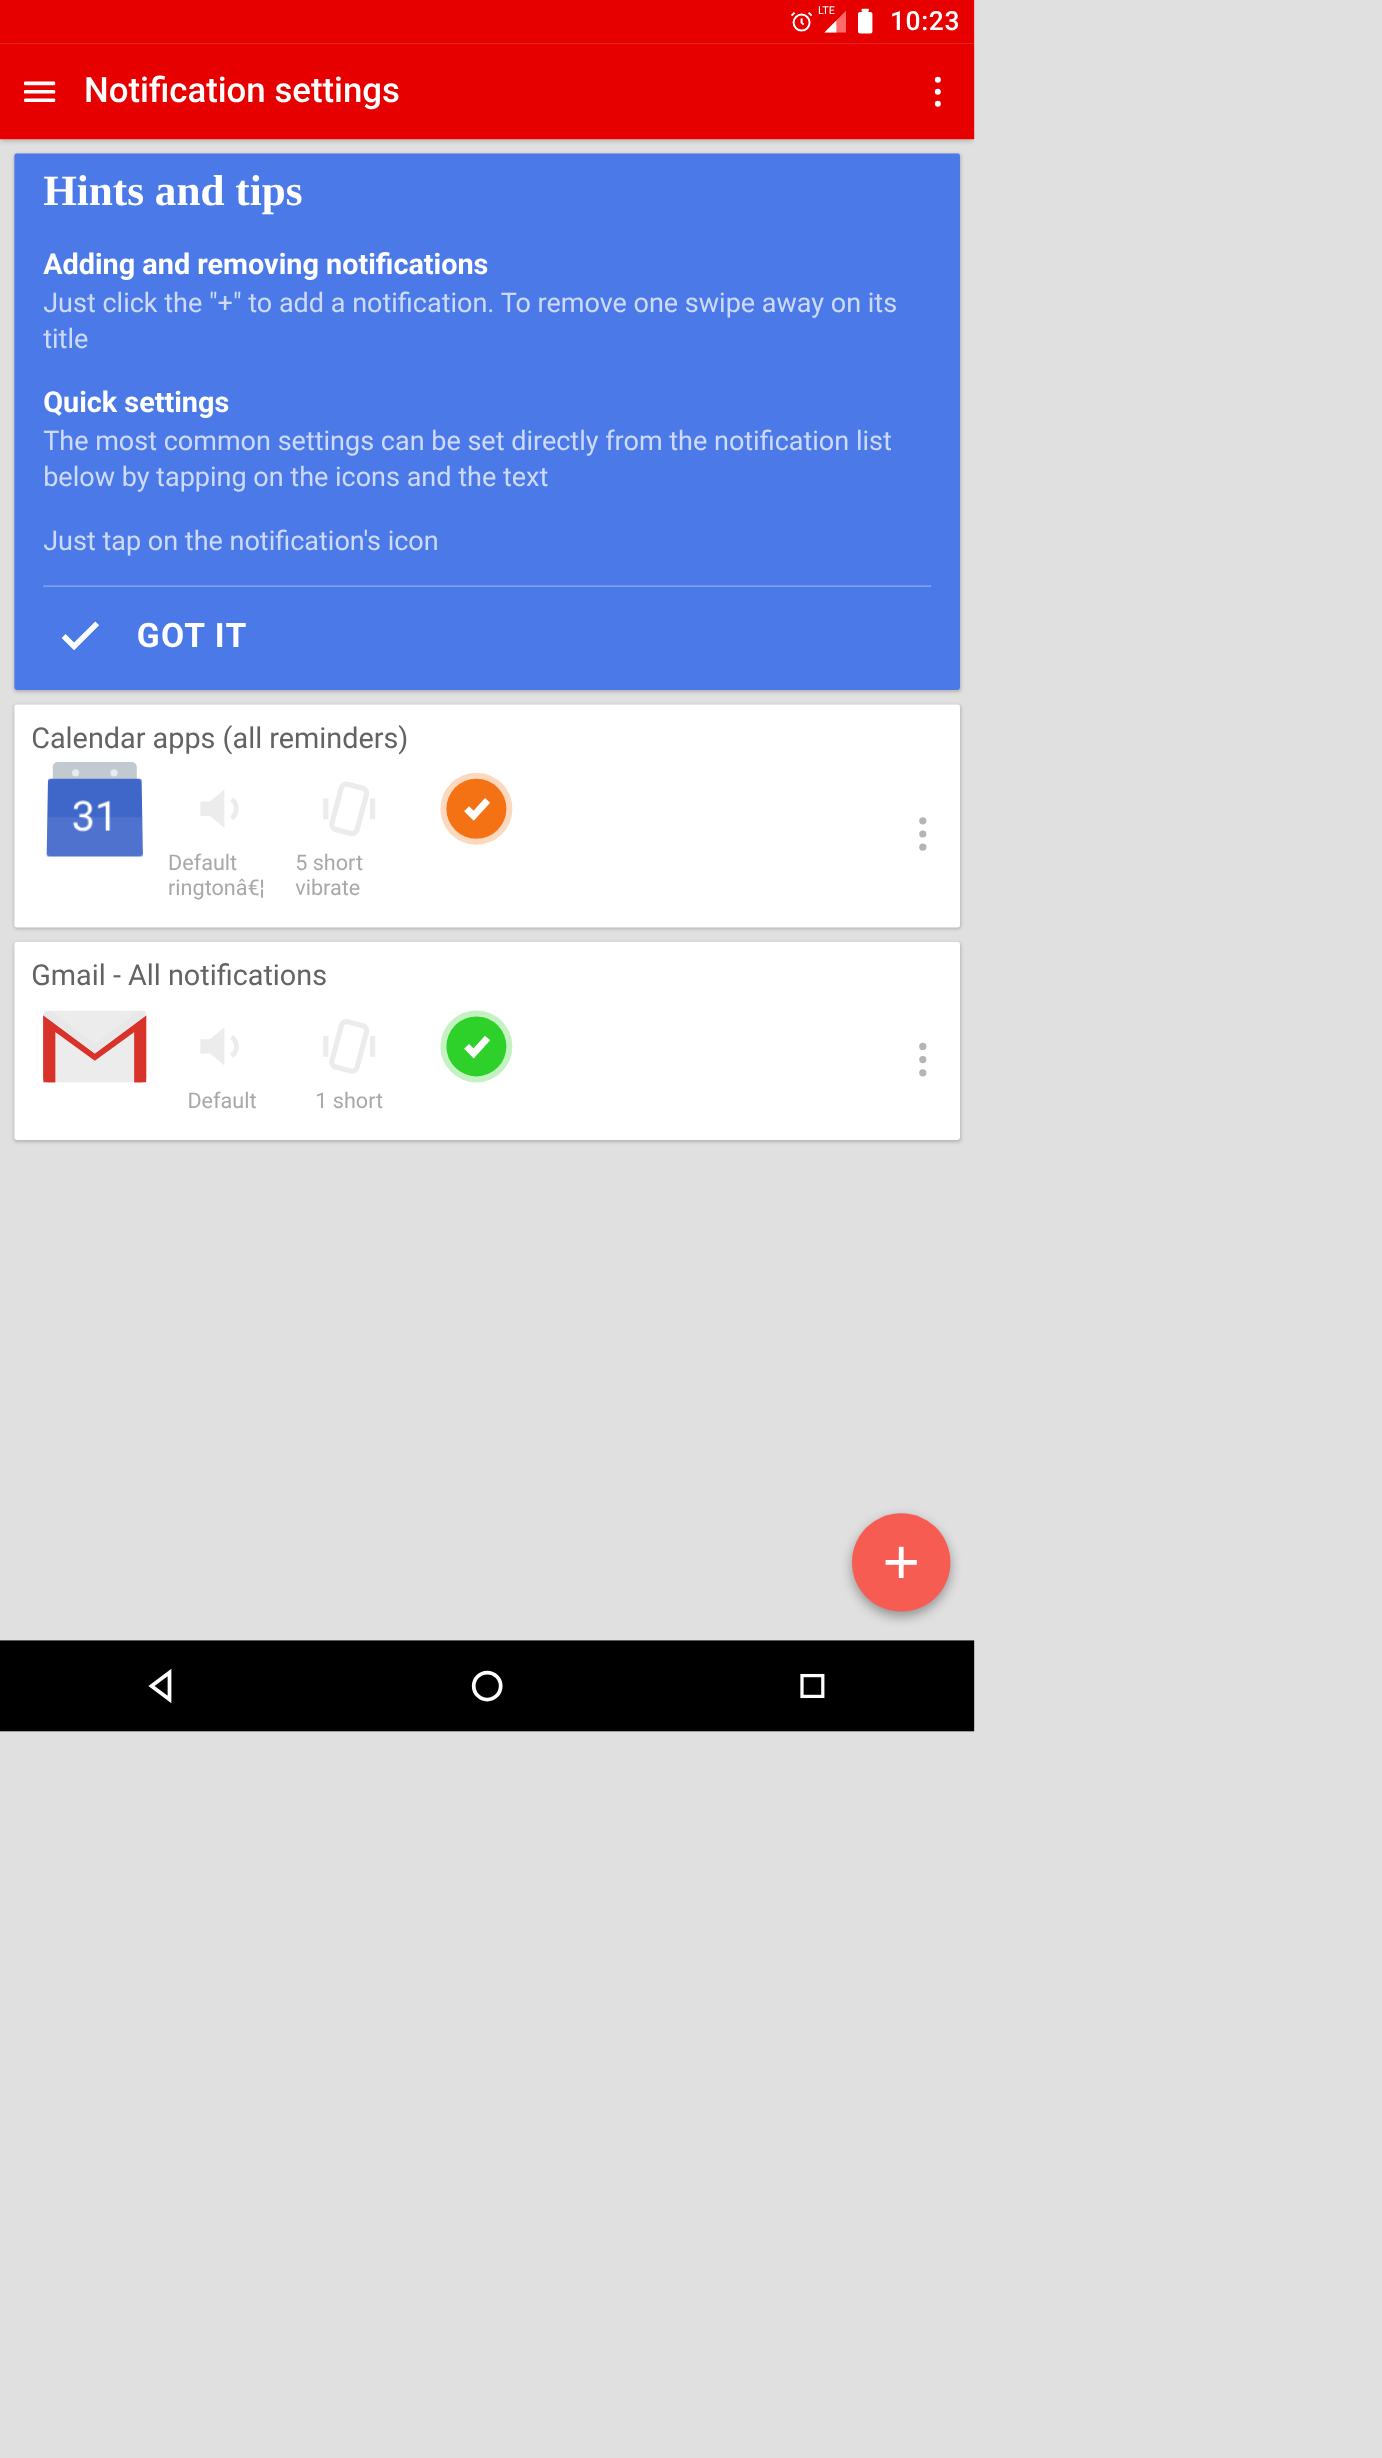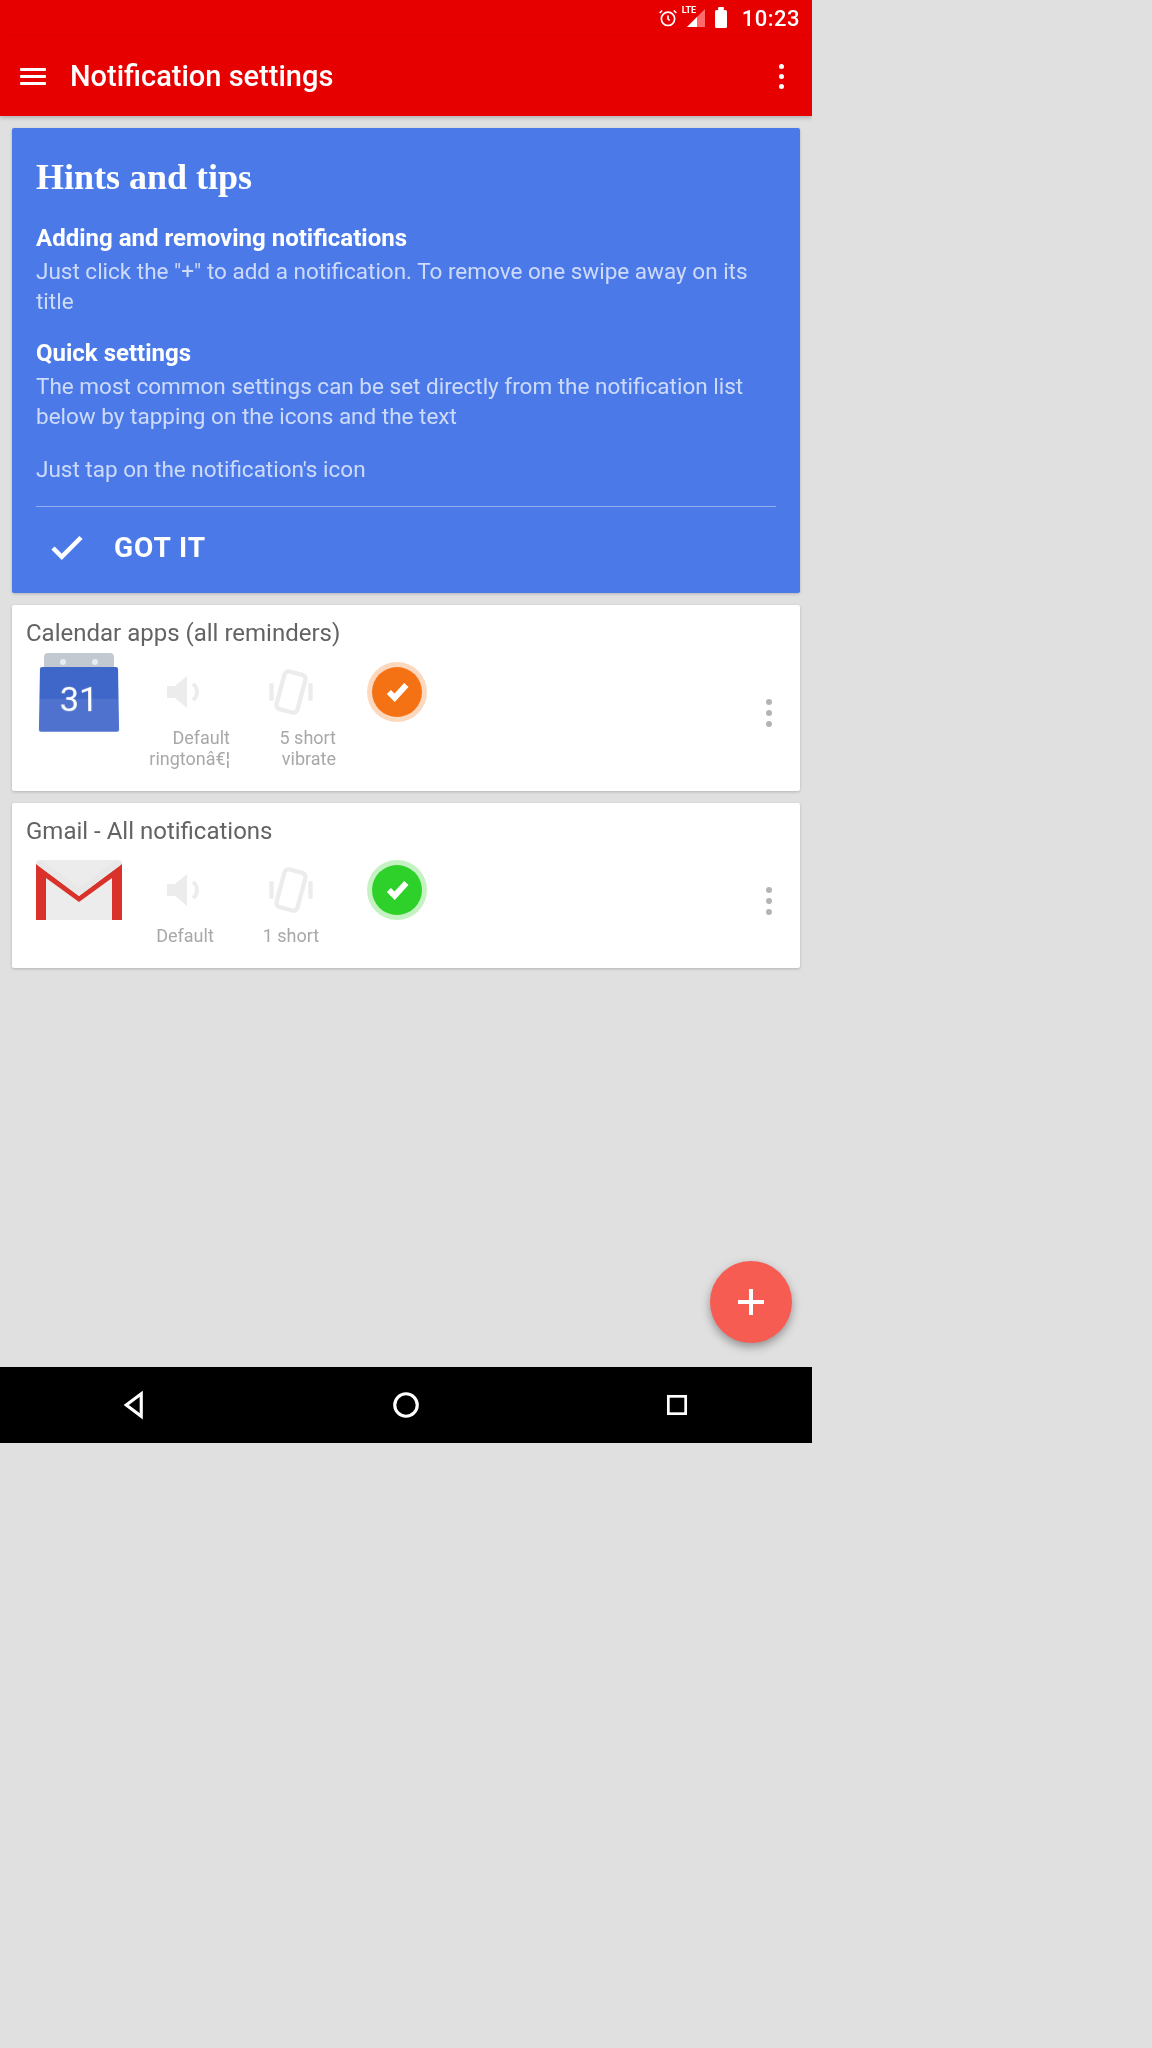--- a/index.html
+++ b/index.html
@@ -37,21 +37,21 @@
   }
   .hamburger { display: flex; flex-direction: column; gap: 4px; cursor:pointer; }
   .hamburger div { width: 26px; height: 3px; background: #fff; border-radius:1px;}
   .app-title { font-size: 29px; font-weight: 500; flex: 1; }
   .overflow { display: flex; flex-direction: column; gap: 5px; padding: 8px; cursor:pointer;}
   .overflow span { width: 5px; height: 5px; border-radius: 50%; background: #fff; }
   .content { padding: 12px 12px 0 12px; }
   .hint-card {
     background: #4b7ae8;
     color: #fff;
-    padding: 28px 24px 14px 24px;
+    padding: 10px 24px 14px 24px;
     border-radius: 2px;
     box-shadow: 0 1px 3px rgba(0,0,0,.2);
   }
   .hint-title { font-size: 36px; font-weight: 800; font-family: Georgia, 'Times New Roman', serif; margin-bottom: 26px; }
   .hint-block { margin-bottom: 22px; }
   .hint-sub { font-size: 24px; font-weight: 700; margin-bottom: 4px; }
   .hint-body { font-size: 22.5px; color: rgba(255,255,255,0.72); line-height: 1.35; }
   .hint-divider { border: none; border-top: 1px solid rgba(255,255,255,0.4); margin: 8px 0 0 0; }
   .got-it-row { display: flex; align-items: center; gap: 26px; padding: 20px 10px 10px 10px; cursor:pointer; }
   .got-it-row .check-svg { width: 42px; height: 42px; }
@@ -60,21 +60,21 @@
     background: #fff;
     margin-top: 12px;
     border-radius: 2px;
     box-shadow: 0 1px 3px rgba(0,0,0,.2);
     padding: 14px 14px 21px 14px;
   }
   .notif-title { color: #636363; font-size: 24px; font-weight: 400; margin-bottom: 10px; }
   .notif-row { display: flex; align-items: flex-start; }
   .notif-col { display: flex; flex-direction: column; align-items: center; width: 106px; }
   .notif-col .icon-slot { height: 70px; display:flex; align-items:center; justify-content:center; width:100%;}
-  .notif-col .label { color: #a8a8a8; font-size: 18px; text-align: right; line-height:1.2; max-width: 90px; overflow:hidden;}
+  .notif-col .label { color: #a8a8a8; font-size: 18px; text-align: left; line-height:1.2; max-width: 90px; overflow:hidden;}
   .calendar-icon {
     width: 78px; height: 78px; position: relative;
   }
   .cal-top { position:absolute; top:0; left:4px; right:4px; height:20px; background:#c2c9d1; border-radius:4px 4px 0 0;}
   .cal-top::before, .cal-top::after { content:''; position:absolute; width:6px; height:6px; background:#e8ecef; border-radius:50%; top:6px;}
   .cal-top::before{left:16px;} .cal-top::after{right:16px;}
   .cal-body { position:absolute; top:14px; left:0; right:0; bottom:0; background:#3f67c9; border-radius:2px; display:flex; align-items:center; justify-content:center; color:#fff; font-size:34px; font-weight:400; transform: perspective(400px) rotateX(10deg); transform-origin: top center;}
   .cal-body::after { content:''; position:absolute; left:0; right:0; top:50%; height:50%; background:rgba(255,255,255,0.08);}
   .gmail-icon { width: 86px; height: 60px; position: relative; }
   .gmail-icon svg { width:100%; height:100%;}
@@ -110,21 +110,21 @@
 <body>
 
 <div class="status-bar">
   <span class="status-icon">
     <svg width="20" height="20" viewBox="0 0 24 24" fill="none" stroke="#fff" stroke-width="2">
         <circle cx="12" cy="13" r="8"></circle>
         <path d="M12 9v4l2 2M5 3l-3 3M22 6l-3-3"></path>
       </svg>
   </span>
   <span class="status-icon" style="position:relative;">
-    <span style="font-size:9px; font-weight:700; position:absolute; top:-3px; left:-4px;">LTE</span>
+    <span style="font-size:9px; font-weight:400; position:absolute; top:-3px; left:-4px;">LTE</span>
     <svg width="20" height="20" viewBox="0 0 20 20">
         <path d="M1 19 L19 1 L19 19 Z" fill="#ff6a6a"></path>
         <path d="M1 19 L11 9 L11 19 Z" fill="#fff"></path>
       </svg>
   </span>
   <span class="status-icon">
     <svg width="14" height="22" viewBox="0 0 14 22">
         <rect x="1" y="3" width="12" height="18" rx="1.5" fill="#fff"></rect>
         <rect x="4" y="0" width="6" height="3" rx="1" fill="#fff"></rect>
       </svg>

